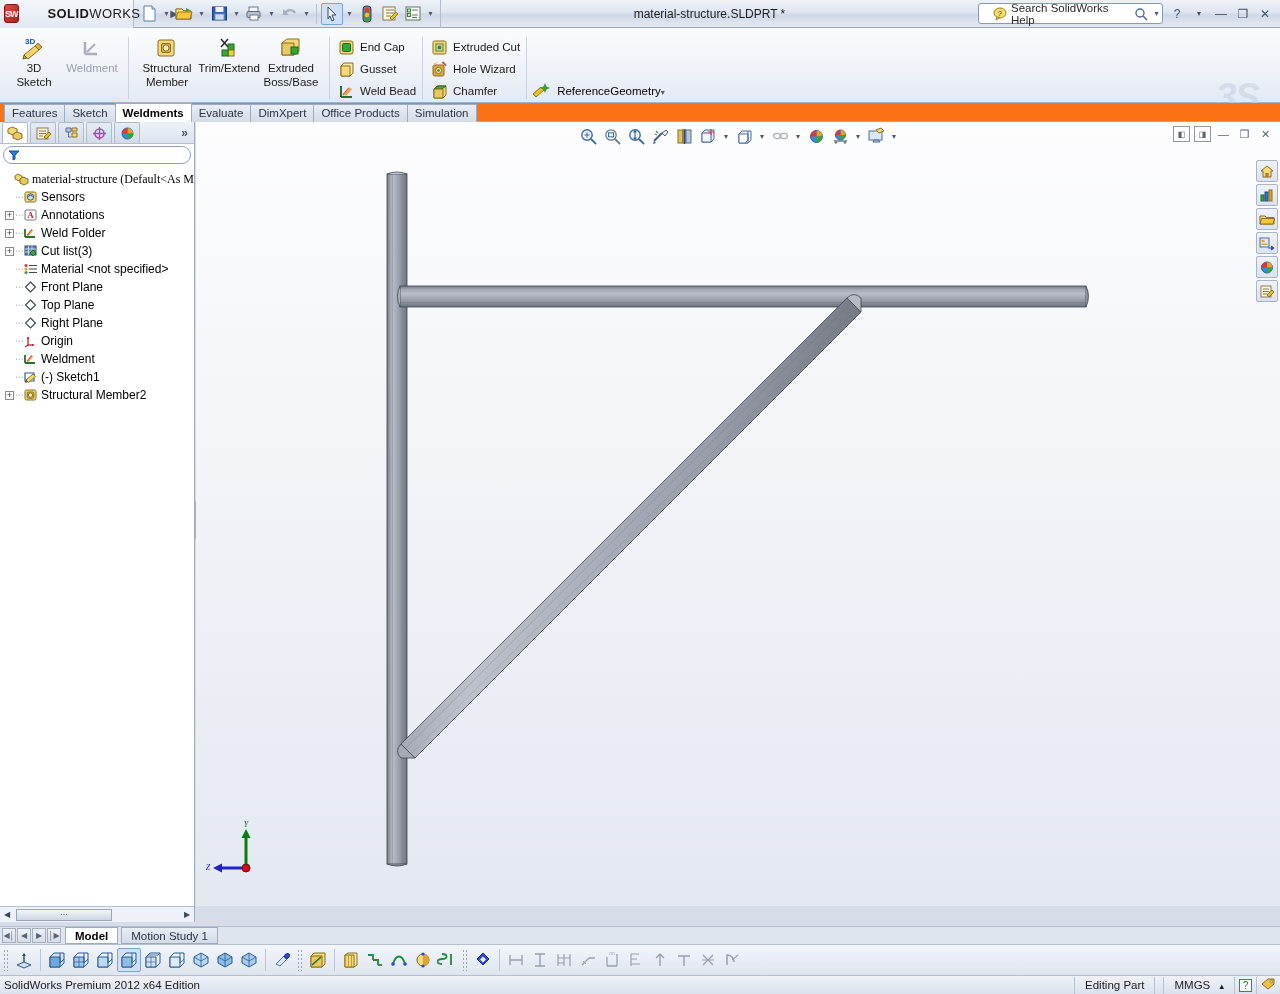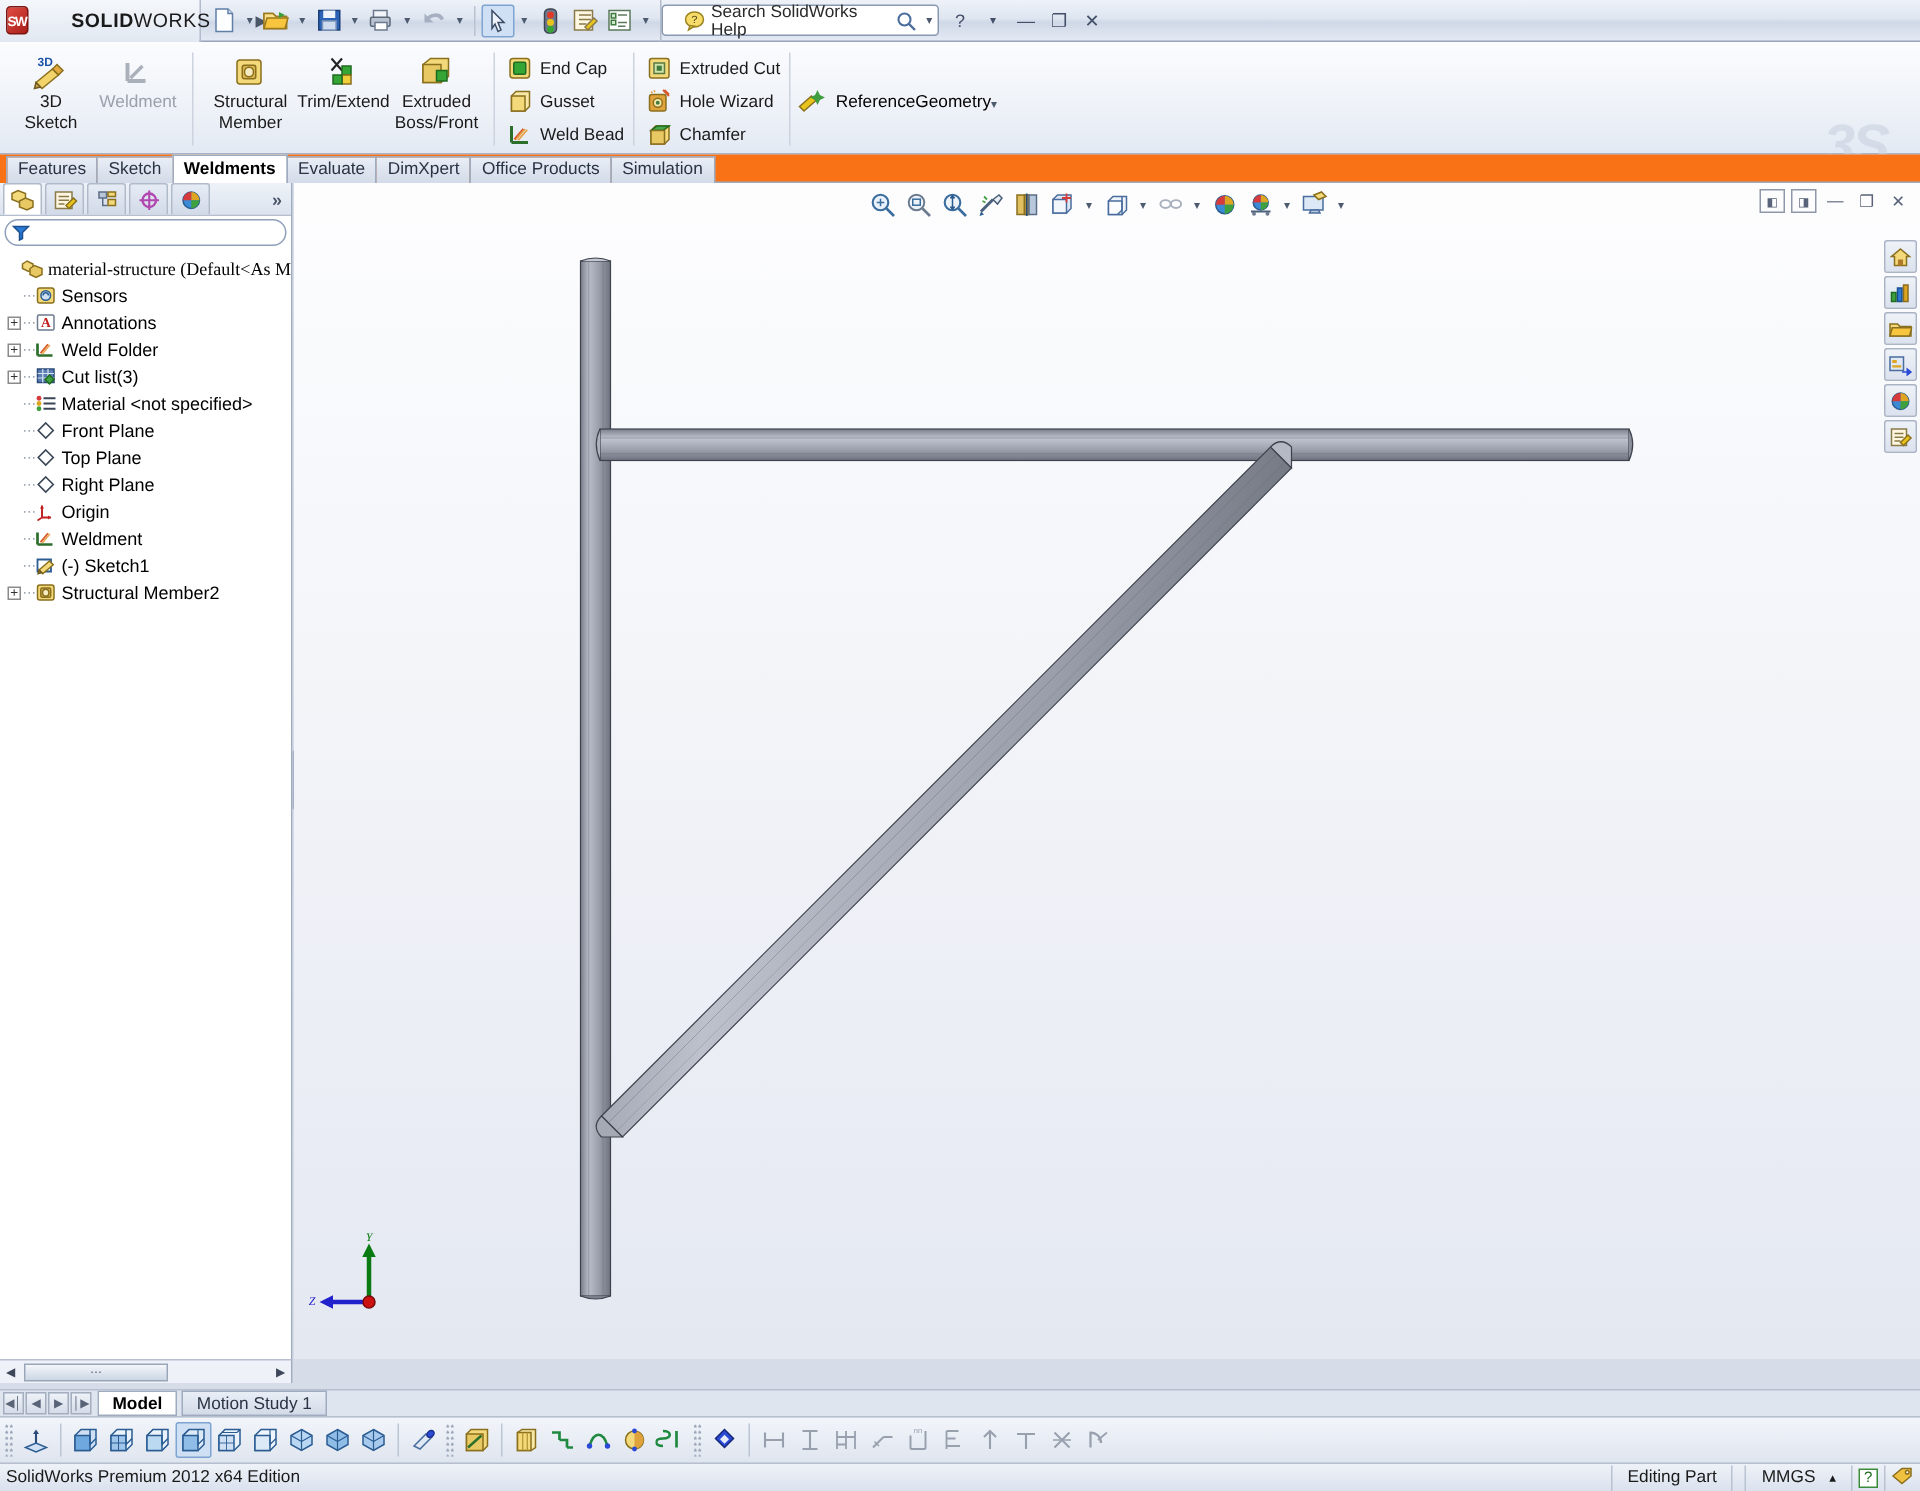--- a/index.html
+++ b/index.html
@@ -50,21 +50,21 @@
 
   .winbtns{ display:flex;align-items:center;gap:2px; padding-right:5px; }
   .wbtn{ width:20px;height:20px;display:flex;align-items:center;justify-content:center;
          color:#44506a; font-size:12px; }
 
   
   .ribbon{
     position:absolute; left:0; top:28px; width:1280px; height:75px;
     background:linear-gradient(180deg,#fbfcfe 0%,#eef2f8 60%,#e3e9f3 100%);
     border-bottom:1px solid #a9b3c5;
-    display:flex; align-items:center; padding-top:2px;
+    display:flex; align-items:flex-end; padding-top:2px;
   }
   .rgroup{ display:flex; align-items:flex-start; height:71px; padding:0 5px; }
   .rsep{ width:1px; height:62px; background:#ccd3de; margin:3px 2px; }
   .bigbtn{
     width:58px; display:flex; flex-direction:column; align-items:center;
     padding-top:4px; cursor:default;
   }
   .bigbtn .ic{ height:26px; display:flex;align-items:center;justify-content:center; }
   .bigbtn .lb{ font-size:11.5px; text-align:center; line-height:13px; color:#1a1a1a; margin-top:1px; }
   .bigbtn.dis .lb{ color:#9aa1ac; }
@@ -282,20 +282,21 @@
         <svg width="18" height="17" viewBox="0 0 18 17">
             <rect x="2" y="2" width="14" height="13" fill="#fff" stroke="#5b7a5b"></rect>
             <rect x="3.5" y="4" width="3" height="3" fill="#cfe8cf" stroke="#3f7a3f"></rect>
             <rect x="3.5" y="8.5" width="3" height="3" fill="#cfe8cf" stroke="#3f7a3f"></rect>
             <path d="M8 5h6M8 10h6M8 12.5h5" stroke="#5b7a5b"></path>
           </svg>
       </div>
       <div class="qcaret">▾</div>
     </div>
 
+    <div class="doc-title">material-structure.SLDPRT *</div>
 
     <div class="search-wrap">
       <div class="sicon">
         <svg width="14" height="14" viewBox="0 0 14 14">
             <ellipse cx="7" cy="6" rx="6" ry="5" fill="#f7dc6a" stroke="#9b8420"></ellipse>
             <path d="M4 10l-1 3 4-2.5z" fill="#f7dc6a" stroke="#9b8420"></path>
             <text x="7" y="8.6" font-size="7" text-anchor="middle" fill="#3a3210" font-family="Liberation Sans">?</text>
           </svg>
       </div>
       <div class="search-txt" placeholder="Search SolidWorks Help">Search SolidWorks Help</div>
@@ -370,21 +371,21 @@
       </div>
       <div class="bigbtn wide">
         <div class="ic">
           <svg width="26" height="24" viewBox="0 0 26 24">
               <path d="M4 7l5-4h12v12l-5 4H4z" fill="#f3d97a" stroke="#8a6f1e"></path>
               <path d="M4 7h12v12H4z" fill="#e8c863" stroke="#8a6f1e"></path>
               <rect x="13" y="11" width="7" height="7" fill="#35a535" stroke="#1f6b1f"></rect>
             </svg>
         </div>
         <div class="lb">Extruded</div>
-        <div class="lb">Boss/Front</div>
+        <div class="lb">Boss/Base</div>
       </div>
     </div>
 
     <div class="rsep"></div>
 
     <div class="smallcol">
       <div class="smallbtn">
         <div class="ic">
           <svg width="17" height="17" viewBox="0 0 17 17">
               <rect x="2" y="2" width="13" height="13" rx="2" fill="#f3d97a" stroke="#8a6f1e"></rect>

